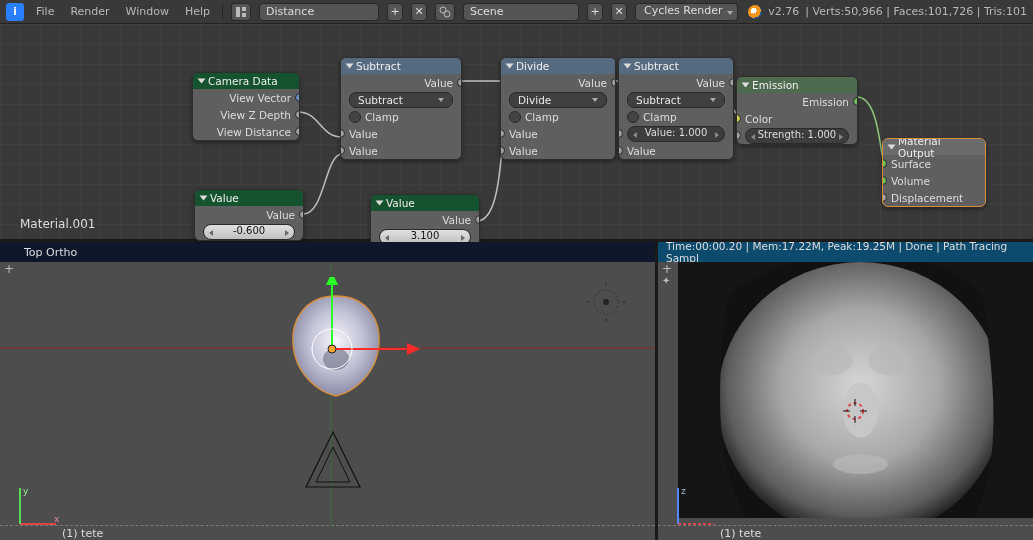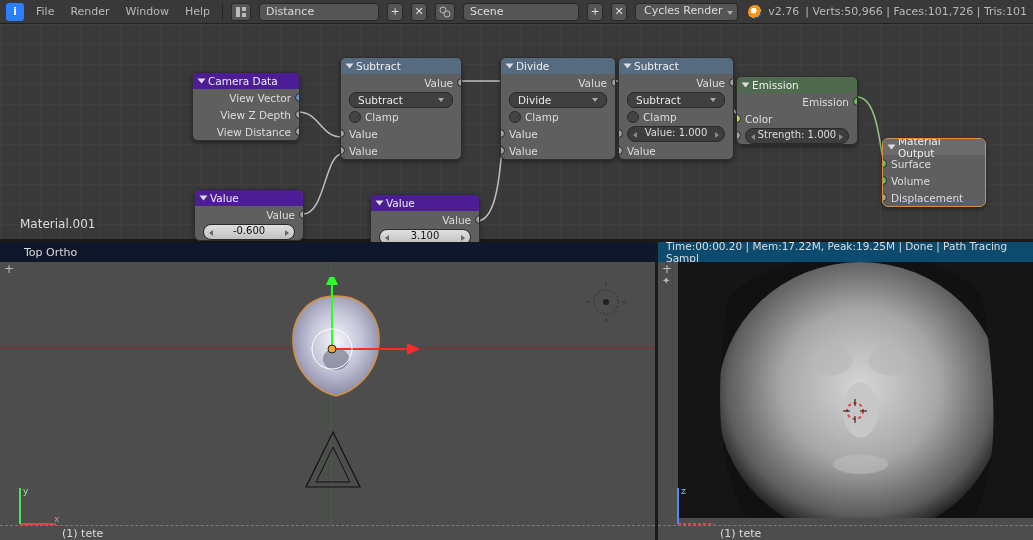--- a/index.html
+++ b/index.html
@@ -33,21 +33,21 @@
   .layout-btn{width:20px;height:18px;background:var(--btn);border:1px solid #282828;border-radius:3px;display:flex;align-items:center;justify-content:center}
   
   .node-editor{position:relative;height:215px;background:#393939;
     background-image:linear-gradient(#3f3f3f 1px,transparent 1px),linear-gradient(90deg,#3f3f3f 1px,transparent 1px);
     background-size:20px 20px;background-position:0 0;
   }
   .mat-name{position:absolute;left:20px;bottom:8px;color:var(--text);font-size:12px}
   .node{position:absolute;background:#5f5f5f;border:1px solid #2e2e2e;border-radius:6px;box-shadow:0 2px 4px rgba(0,0,0,.4);color:var(--text);overflow:hidden;font-size:10.5px}
   .node.selected{border:1.5px solid var(--node-sel)}
   .node .hdr{display:flex;align-items:center;height:16px;color:#eee;padding:0 6px;gap:4px}
-  .node .hdr.red{background:#4c1d95}
+  .node .hdr.red{background:#14532d}
   .node .hdr.gray{background:#6b6b6b}
   .node .hdr.blue{background:#566b80}
   .node .hdr.green{background:#4f6b4f}
   .tri{width:0;height:0;border-left:5px solid #ddd;border-top:4px solid transparent;border-bottom:4px solid transparent;transform:rotate(90deg)}
   .row{position:relative;height:17px;display:flex;align-items:center;padding:0 8px;}
   .row.right{justify-content:flex-end}
   .row.left{justify-content:flex-start}
   .socket{position:absolute;width:9px;height:9px;border-radius:50%;border:1px solid #222;top:4px}
   .sock-out{right:-5px}
   .sock-in{left:-5px}

